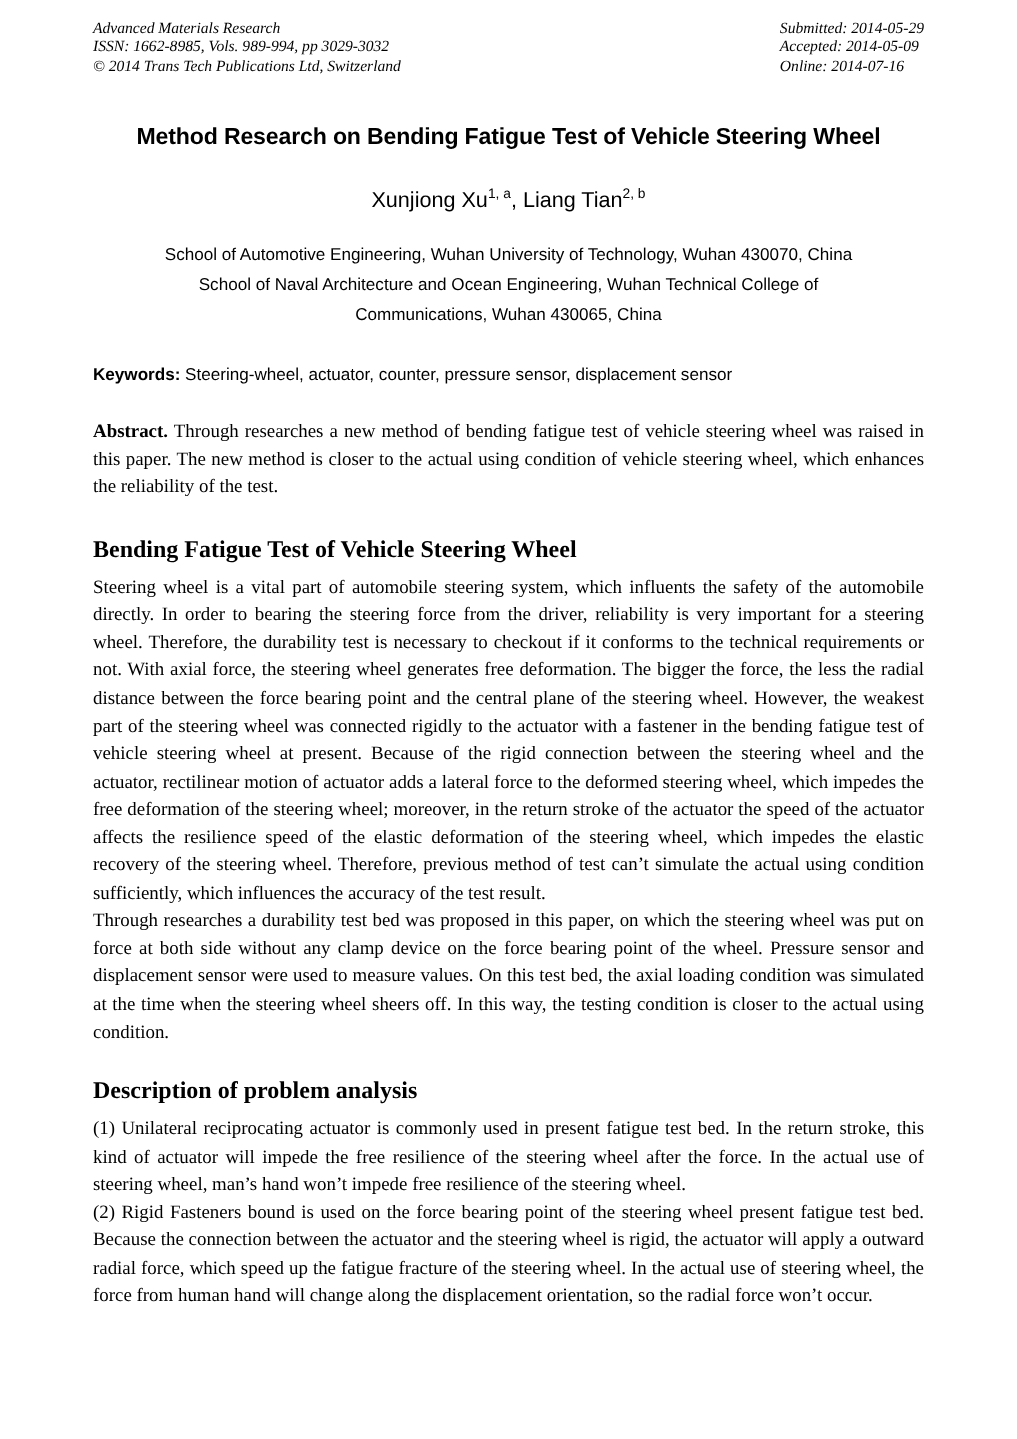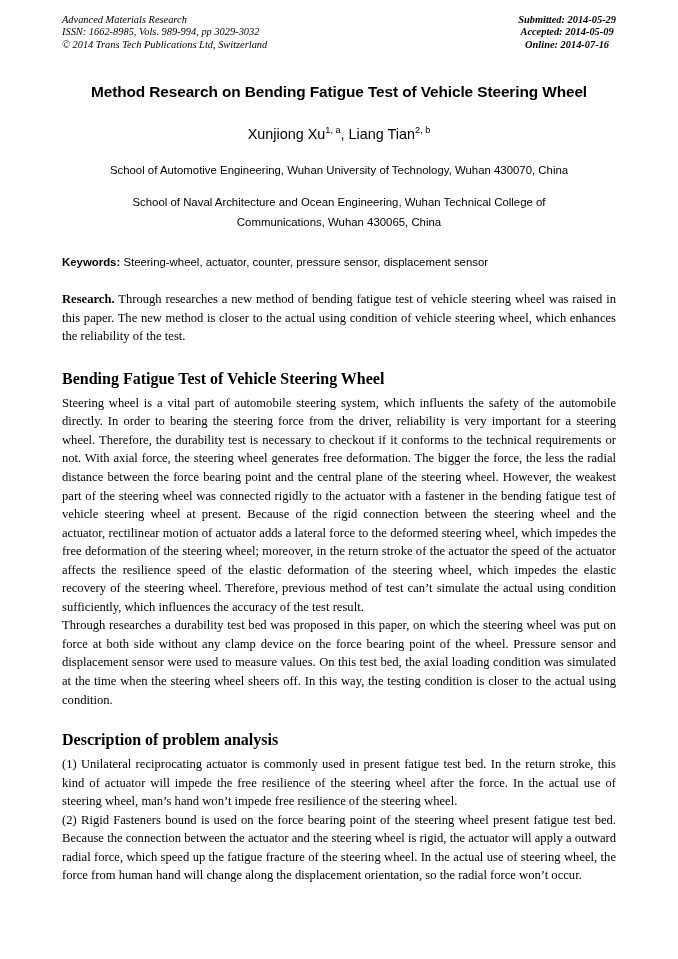--- a/index.html
+++ b/index.html
@@ -43,23 +43,22 @@
     position: absolute;
     left: 0;
     top: 0;
     text-align: left;
     white-space: nowrap;
   }
   .masthead-right {
     position: absolute;
     right: 0;
     top: 0;
-    text-align: center;
+    text-align: left;
     white-space: nowrap;
-    font-weight: bold;
   }
   .masthead div { white-space: nowrap; }
 
   
   .doc-title {
     margin-top: 16px;
     text-align: center;
     font-family: "Liberation Sans", "DejaVu Sans", sans-serif;
     font-weight: bold;
     font-size: 15.4px;
@@ -85,21 +84,21 @@
   .affiliations {
     margin-top: 17px;
     text-align: center;
     font-family: "Liberation Sans", "DejaVu Sans", sans-serif;
     font-size: 11.4px;
     line-height: 20px;
   }
   .affil-line { display: block; }
   .affil-wrap {
     width: 500px;
-    margin: 12px auto;
+    margin: 0 auto;
   }
 
   
   .keywords {
     margin-top: 22px;
     font-family: "Liberation Sans", "DejaVu Sans", sans-serif;
     font-size: 11.4px;
     line-height: 16px;
   }
   .keywords b { font-weight: bold; }
@@ -158,21 +157,21 @@
 
     <div class="authors"><span>Xunjiong Xu</span><sup>1, a</sup><span>, </span><span>Liang Tian</span><sup>2, b</sup></div>
 
     <div class="affiliations">
       <div class="affil-line">School of Automotive Engineering, Wuhan University of Technology, Wuhan 430070, China</div>
       <div class="affil-wrap">School of Naval Architecture and Ocean Engineering, Wuhan Technical College of Communications, Wuhan 430065, China</div>
     </div>
 
     <div class="keywords"><b>Keywords:</b><span> Steering-wheel, actuator, counter, pressure sensor, displacement sensor</span></div>
 
-    <div class="abstract"><b>Research.</b><span> Through researches a new method of bending fatigue test of vehicle steering wheel was raised in this paper. The new method is closer to the actual using condition of vehicle steering wheel, which enhances the reliability of the test.</span></div>
+    <div class="abstract"><b>Abstract.</b><span> Through researches a new method of bending fatigue test of vehicle steering wheel was raised in this paper. The new method is closer to the actual using condition of vehicle steering wheel, which enhances the reliability of the test.</span></div>
 
     <div class="section-heading">Bending Fatigue Test of Vehicle Steering Wheel</div>
     <p class="body">Steering wheel is a vital part of automobile steering system, which influents the safety of the automobile directly. In order to bearing the steering force from the driver, reliability is very important for a steering wheel. Therefore, the durability test is necessary to checkout if it conforms to the technical requirements or not. With axial force, the steering wheel generates free deformation. The bigger the force, the less the radial distance between the force bearing point and the central plane of the steering wheel. However, the weakest part of the steering wheel was connected rigidly to the actuator with a fastener in the bending fatigue test of vehicle steering wheel at present. Because of the rigid connection between the steering wheel and the actuator, rectilinear motion of actuator adds a lateral force to the deformed steering wheel, which impedes the free deformation of the steering wheel; moreover, in the return stroke of the actuator the speed of the actuator affects the resilience speed of the elastic deformation of the steering wheel, which impedes the elastic recovery of the steering wheel. Therefore, previous method of test can’t simulate the actual using condition sufficiently, which influences the accuracy of the test result.</p>
     <p class="body para-gap">Through researches a durability test bed was proposed in this paper, on which the steering wheel was put on force at both side without any clamp device on the force bearing point of the wheel. Pressure sensor and displacement sensor were used to measure values. On this test bed, the axial loading condition was simulated at the time when the steering wheel sheers off. In this way, the testing condition is closer to the actual using condition.</p>
 
     <div class="section-heading tight">Description of problem analysis</div>
     <p class="body">(1) Unilateral reciprocating actuator is commonly used in present fatigue test bed. In the return stroke, this kind of actuator will impede the free resilience of the steering wheel after the force. In the actual use of steering wheel, man’s hand won’t impede free resilience of the steering wheel.</p>
     <p class="body para-gap">(2) Rigid Fasteners bound is used on the force bearing point of the steering wheel present fatigue test bed. Because the connection between the actuator and the steering wheel is rigid, the actuator will apply a outward radial force, which speed up the fatigue fracture of the steering wheel. In the actual use of steering wheel, the force from human hand will change along the displacement orientation, so the radial force won’t occur.</p>
 
   </div>

